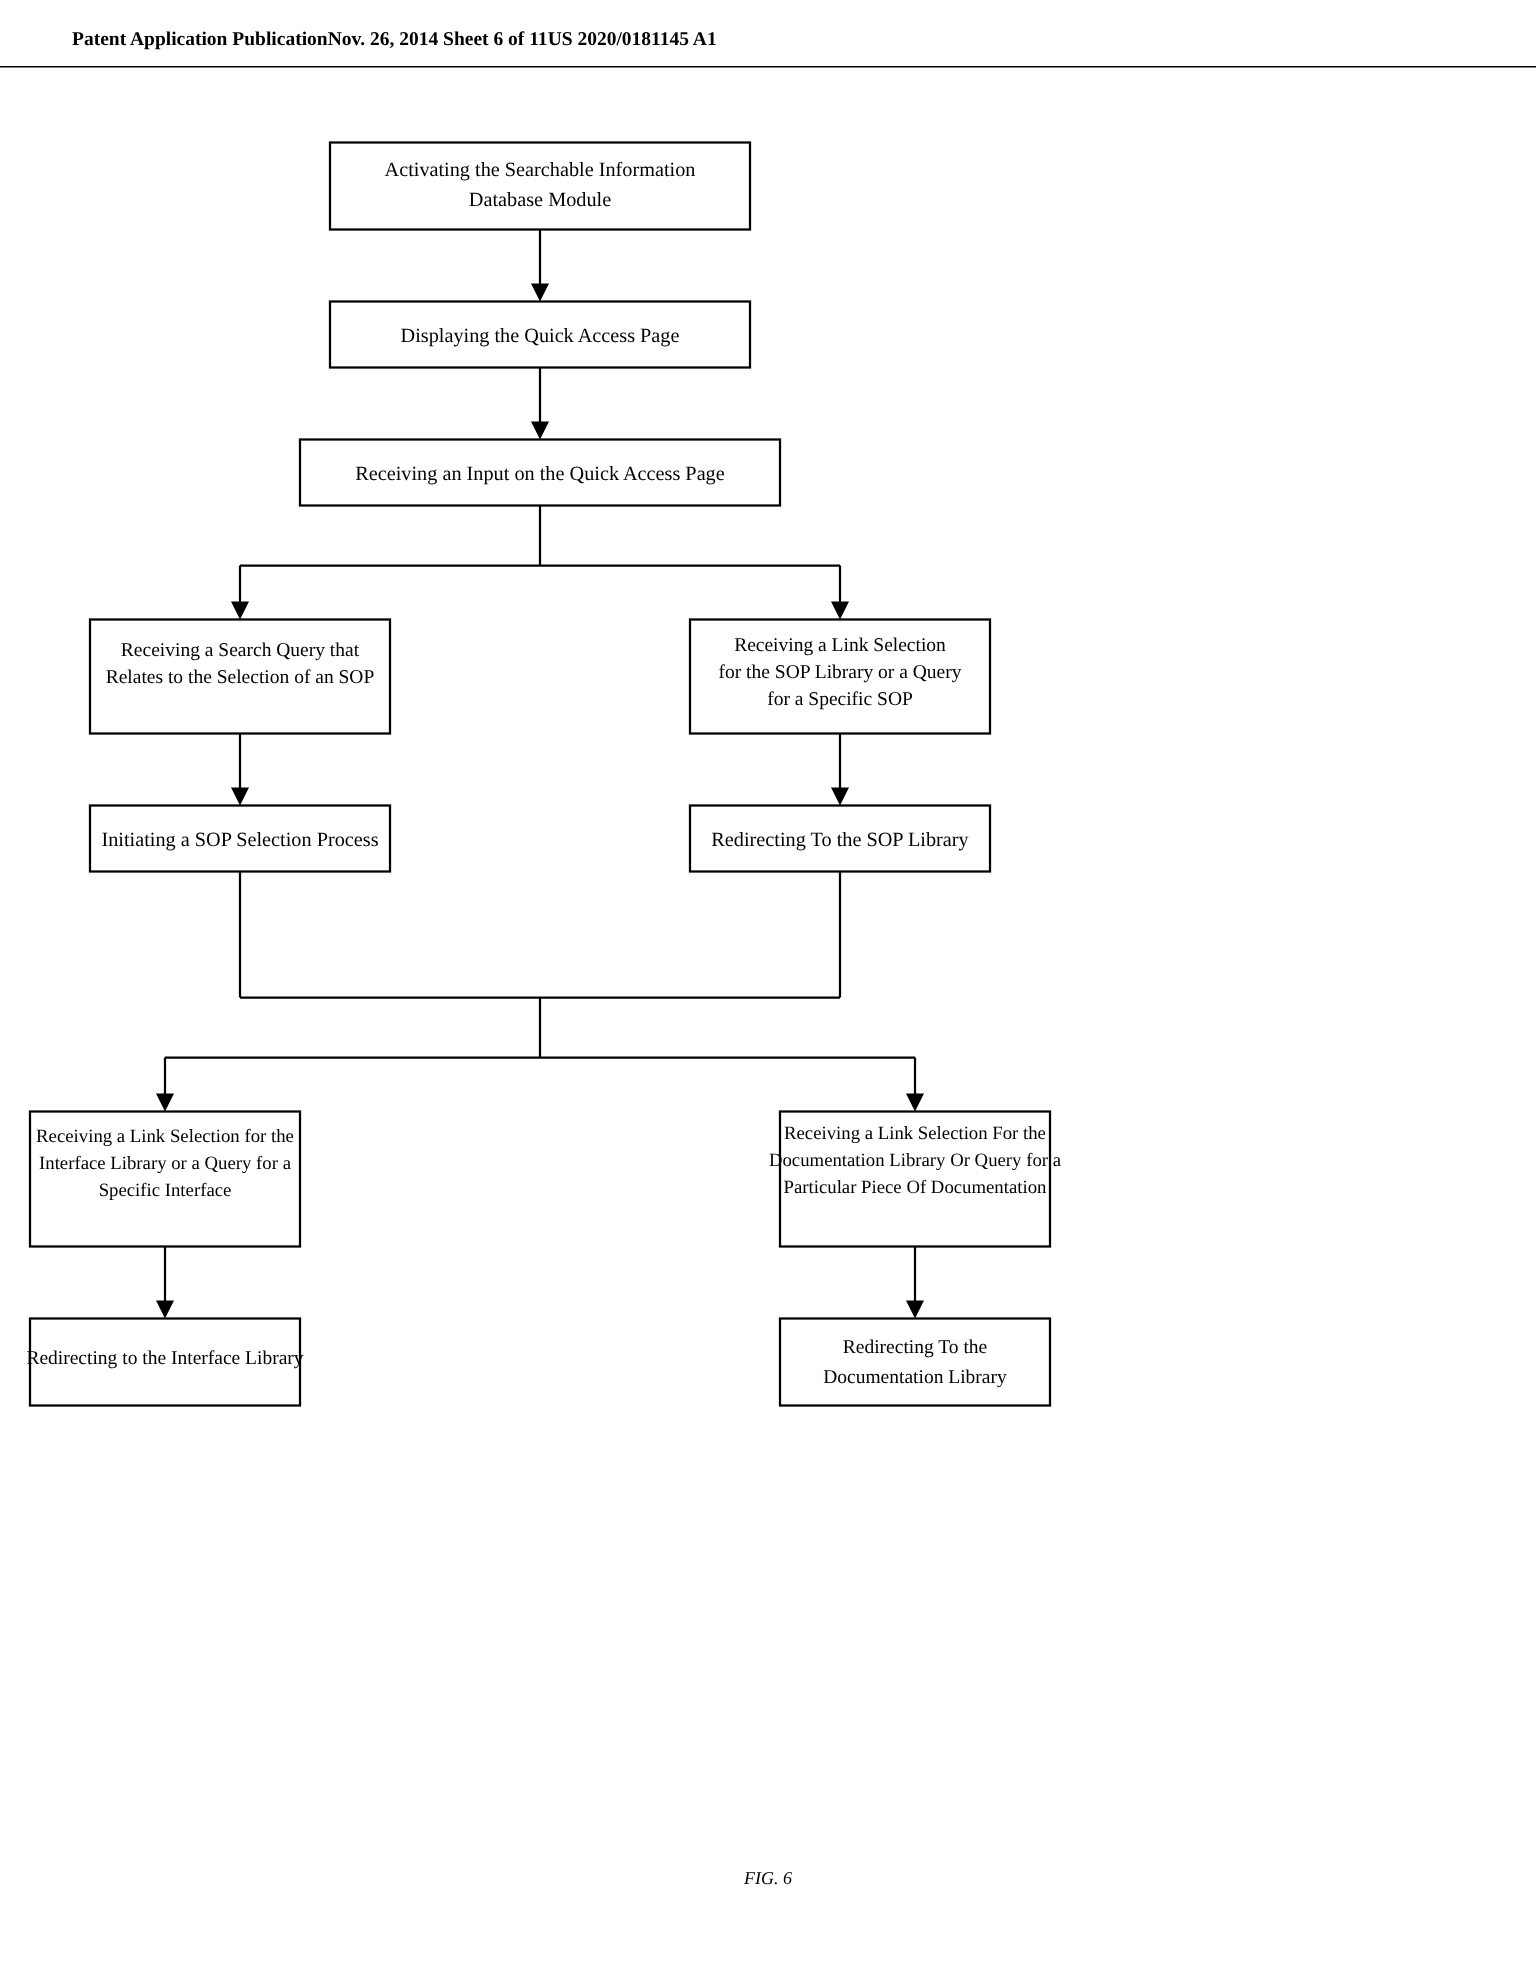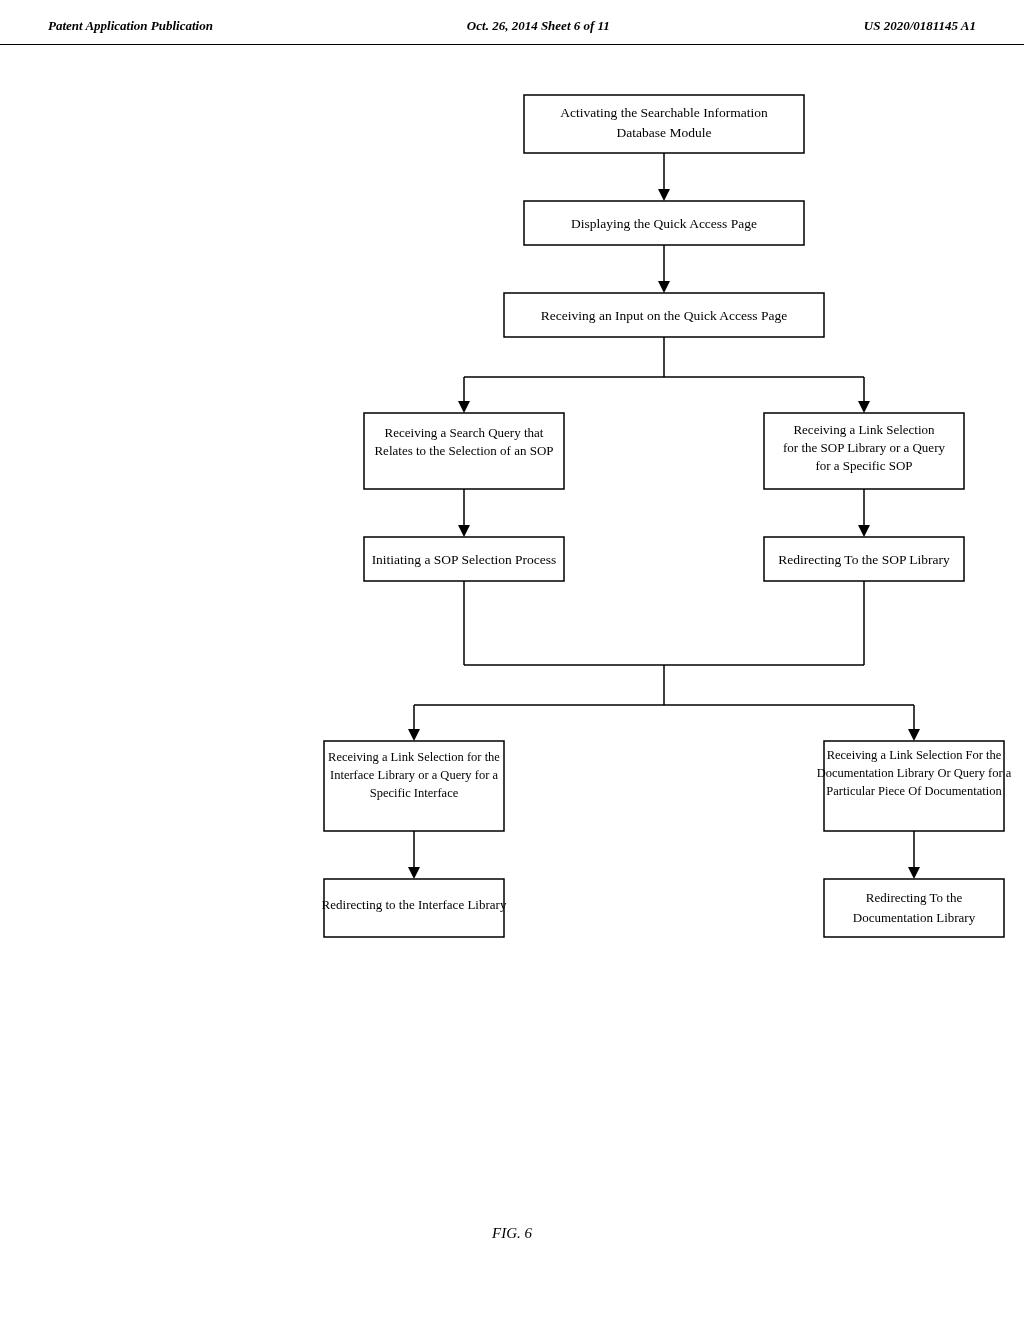--- a/index.html
+++ b/index.html
@@ -6,52 +6,51 @@
     body {
       background: #fff;
       font-family: 'Times New Roman', Times, serif;
       width: 1024px;
       min-height: 1320px;
       position: relative;
     }
 
     .page-header {
       display: flex;
-      justify-content: space-between;
+      justify-content: flex-start;
       align-items: center;
       padding: 18px 48px 10px 48px;
       border-bottom: 1px solid #000;
       font-size: 13px;
-      font-style: italic;
     }
 
     .page-header span {
       font-weight: bold;
     }
 
     .fig-label {
       text-align: center;
-      font-size: 15px;
-      margin-top: 20px;
+      font-size: 12px;
+      margin-top: 40px;
       font-style: italic;
     }
 
     
     .svg-container {
       display: flex;
-      justify-content: flex-end;
+      justify-content: flex-start;
       padding: 40px 0 20px 0;
     }
   </style>
 </head>
 <body>
 
 <div class="page-header">
   <span>Patent Application Publication</span>
-  <span>Oct. 26, 2014  Sheet 6 of 11</span>
+  <span>Nov. 26, 2014  Sheet 6 of 11</span>
   <span>US 2020/0181145 A1</span>
 </div>
 
 <div class="svg-container">
   <svg width="720" height="1100" xmlns="http://www.w3.org/2000/svg">
 
     <rect x="220" y="10" width="280" height="58" fill="white" stroke="black" stroke-width="1.5"></rect>
     <text x="360" y="32" text-anchor="middle" font-family="Times New Roman, serif" font-size="13.5">Activating the Searchable Information</text>
     <text x="360" y="52" text-anchor="middle" font-family="Times New Roman, serif" font-size="13.5">Database Module</text>
 

